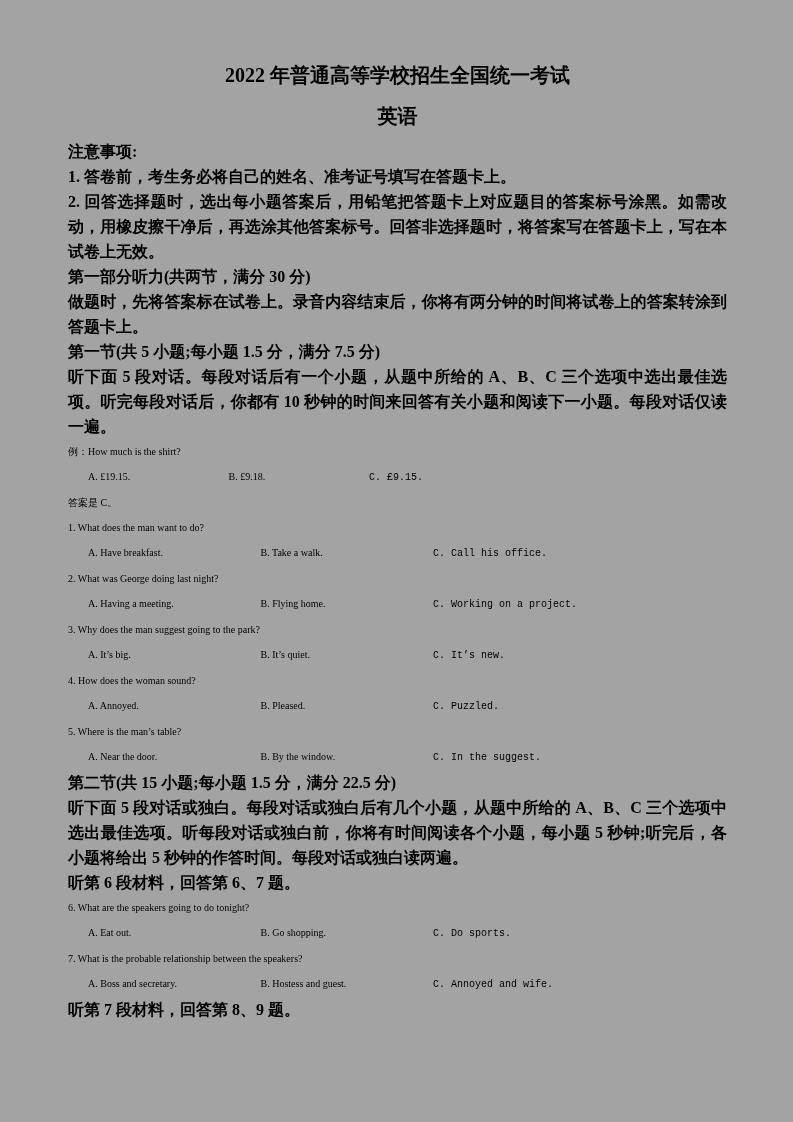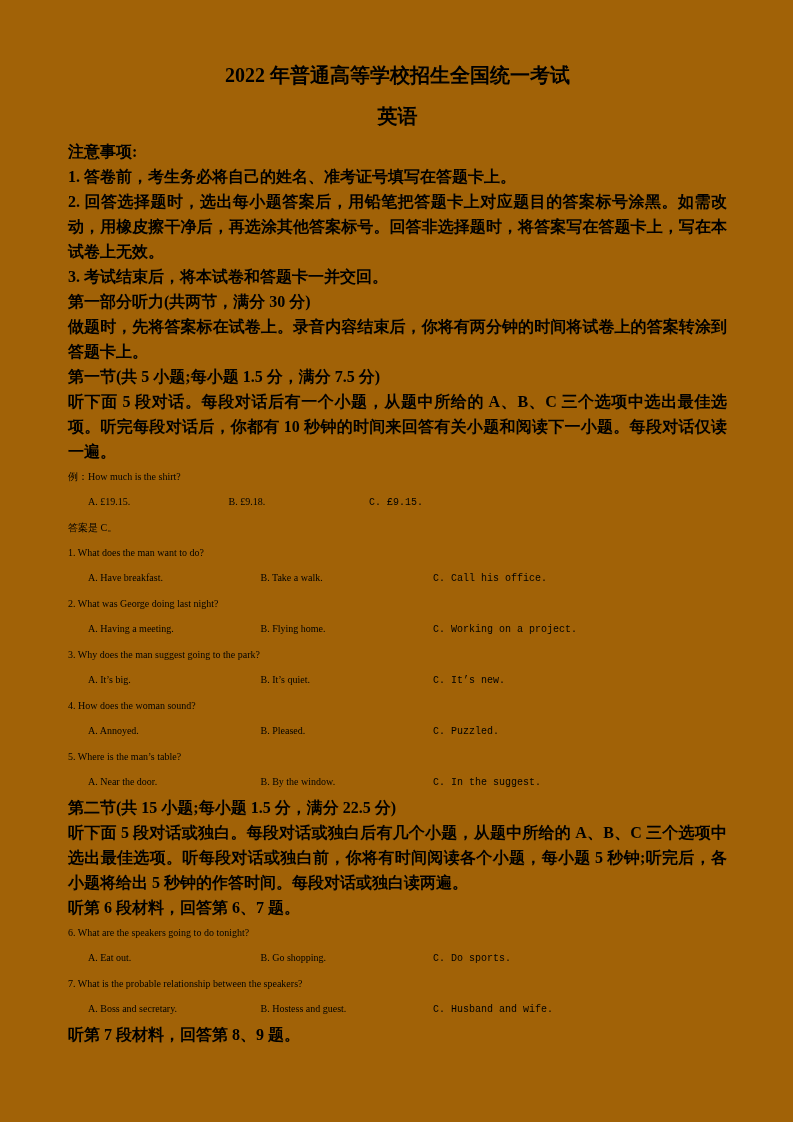--- a/index.html
+++ b/index.html
@@ -6,21 +6,21 @@
     margin: 0;
     padding: 0;
     background: #ffffff;
   }
   .page {
     position: relative;
     width: 793px;
     height: 1122px;
     box-sizing: border-box;
     padding: 62px 66px 0 68px;
-    background: #a16207;
+    background: #a3a3a3;
     color: #000000;
     font-family: "Liberation Serif", serif;
     overflow: hidden;
   }
   .title {
     font-size: 20px;
     font-weight: bold;
     text-align: center;
     line-height: 27px;
     margin: 0 0 14px 0;
@@ -66,21 +66,20 @@
 <body>
 
 <div class="page">
 
   <h1 class="title">2022 年普通高等学校招生全国统一考试</h1>
   <h2 class="subject">英语</h2>
 
   <p class="zh">注意事项:</p>
   <p class="zh">1. 答卷前，考生务必将自己的姓名、准考证号填写在答题卡上。</p>
   <p class="zh">2. 回答选择题时，选出每小题答案后，用铅笔把答题卡上对应题目的答案标号涂黑。如需改动，用橡皮擦干净后，再选涂其他答案标号。回答非选择题时，将答案写在答题卡上，写在本试卷上无效。</p>
-  <p class="zh">3. 考试结束后，将本试卷和答题卡一并交回。</p>
 
   <p class="zh">第一部分听力(共两节，满分 30 分)</p>
   <p class="zh">做题时，先将答案标在试卷上。录音内容结束后，你将有两分钟的时间将试卷上的答案转涂到答题卡上。</p>
 
   <p class="zh">第一节(共 5 小题;每小题 1.5 分，满分 7.5 分)</p>
   <p class="zh">听下面 5 段对话。每段对话后有一个小题，从题中所给的 A、B、C 三个选项中选出最佳选项。听完每段对话后，你都有 10 秒钟的时间来回答有关小题和阅读下一小题。每段对话仅读一遍。</p>
 
   <p class="en">例：How much is the shirt?</p>
   <p class="en options narrow">
     <span>A. £19.15.</span>
@@ -132,18 +131,18 @@
   <p class="en options">
     <span>A. Eat out.</span>
     <span>B. Go shopping.</span>
     <span>C. Do sports.</span>
   </p>
 
   <p class="en">7. What is the probable relationship between the speakers?</p>
   <p class="en options">
     <span>A. Boss and secretary.</span>
     <span>B. Hostess and guest.</span>
-    <span>C. Husband and wife.</span>
+    <span>C. Annoyed and wife.</span>
   </p>
 
   <p class="zh">听第 7 段材料，回答第 8、9 题。</p>
 
 </div>
 
 </body></html>

